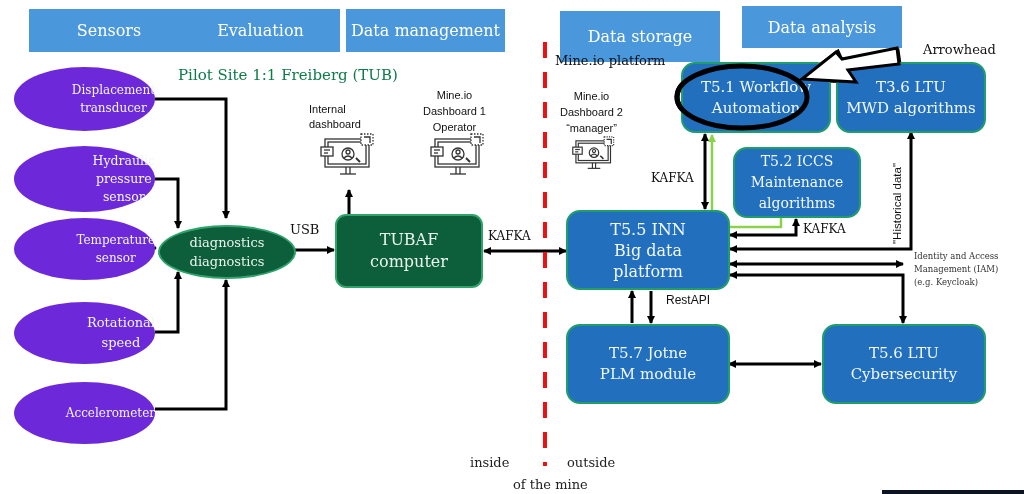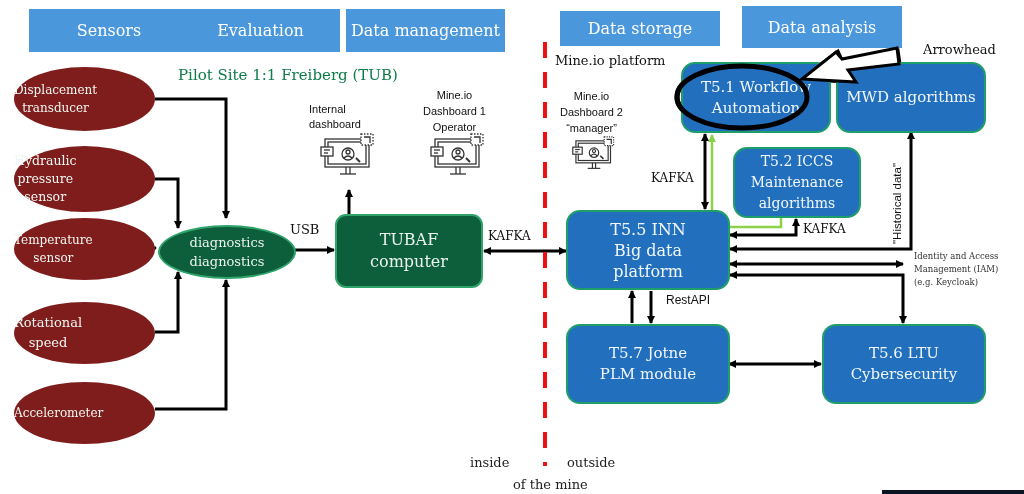--- a/index.html
+++ b/index.html
@@ -1,39 +1,39 @@
 <!DOCTYPE html>
 <html><head>
 <meta charset="utf-8">
 <style>
   html, body { margin:0; padding:0; background:#ffffff; }
   body { width:1024px; height:494px; position:relative; overflow:hidden; font-family:"DejaVu Serif", serif; }
   .hdr { position:absolute; background:#4a97dc; color:#ffffff; font-family:"DejaVu Serif", serif; font-size:16px; display:flex; align-items:center; justify-content:center; }
   .serif { font-family:"DejaVu Serif", serif; }
   .sans { font-family:"Liberation Sans", sans-serif; }
-  .ell { position:absolute; background:#7f1d1d; color:#f0f7f2; border-radius:50%; display:flex; align-items:center; justify-content:flex-start; text-align:center; font-size:12px; line-height:18px; }
+  .ell { position:absolute; background:#6d28d9; color:#f0f7f2; border-radius:50%; display:flex; align-items:center; justify-content:flex-end; text-align:center; font-size:12px; line-height:18px; }
   .dk { position:absolute; background:#0d5e3a; color:#eaf4ee; border:2px solid #2ea36a; display:flex; align-items:center; justify-content:center; text-align:center; }
   .bl { position:absolute; background:#2270bd; color:#f2f7fc; border:2px solid #1f9e6a; border-radius:14px; display:flex; align-items:center; justify-content:center; text-align:center; font-size:15px; line-height:21px; box-sizing:border-box; }
   .lbl { position:absolute; color:#111; white-space:nowrap; }
   svg.overlay { position:absolute; left:0; top:0; pointer-events:none; }
   .mon { position:absolute; }
 </style>
 </head>
 <body>
 
 <div class="hdr" style="left:15px;top:9px;width:160px;height:43px;margin-left:14px;">
     <span>Sensors</span>
   </div>
 <div class="hdr" style="left:181px;top:9px;width:159px;height:43px;">
     <span>Evaluation</span>
   </div>
 <div class="hdr" style="left:346px;top:9px;width:159px;height:43px;">
     <span>Data management</span>
   </div>
-<div class="hdr" style="left:560px;top:11px;width:160px;height:35px;">
+<div class="hdr" style="left:560px;top:11px;width:160px;height:51px;">
     <span>Data storage</span>
   </div>
 <div class="hdr" style="left:742px;top:6px;width:160px;height:42px;">
     <span>Data analysis</span>
   </div>
 
 <div class="lbl serif" style="left:178px;top:66px;font-size:15px;color:#0d7a4a;">Pilot Site 1:1 Freiberg (TUB)</div>
 
 <svg class="overlay" width="1024" height="494">
   <defs>
@@ -212,20 +212,21 @@
 <div class="lbl serif" style="left:923px;top:42px;font-size:13px;">Arrowhead</div>
 
 <div class="bl serif" style="left:681px;top:62px;width:150px;height:71px;">
   <div>
       <div>T5.1 Workflow</div>
       <div>Automation</div>
     </div>
 </div>
 <div class="bl serif" style="left:836px;top:62px;width:150px;height:71px;">
   <div>
+      <div>T3.6 LTU</div>
       <div>MWD  algorithms</div>
     </div>
 </div>
 <div class="bl serif" style="left:733px;top:147px;width:128px;height:71px;font-size:14px;line-height:21px;">
   <div>
       <div>T5.2 ICCS</div>
       <div>Maintenance</div>
       <div>algorithms</div>
     </div>
 </div>

